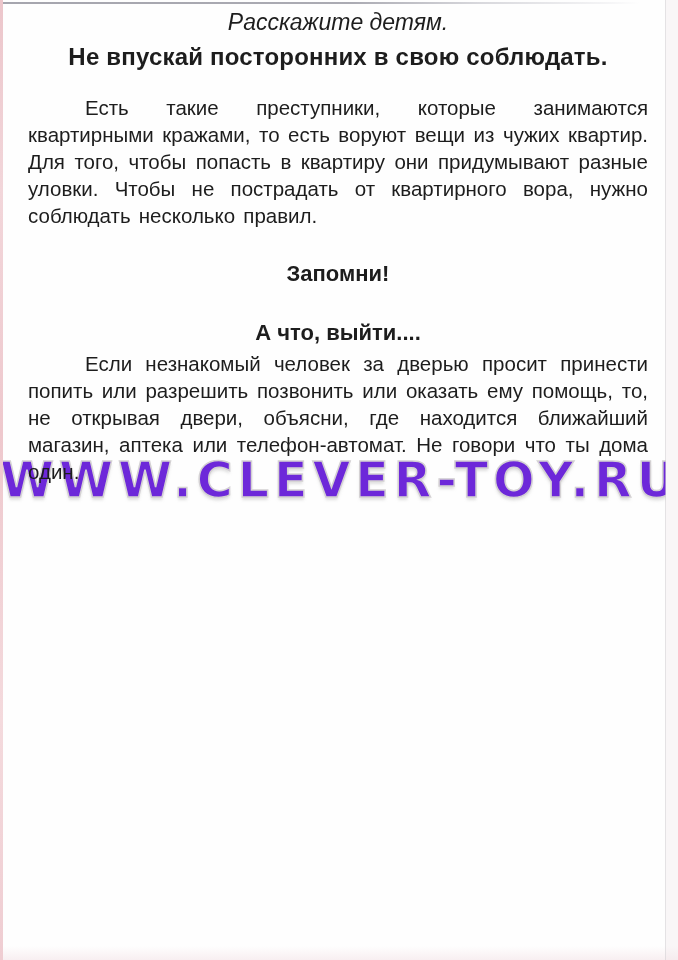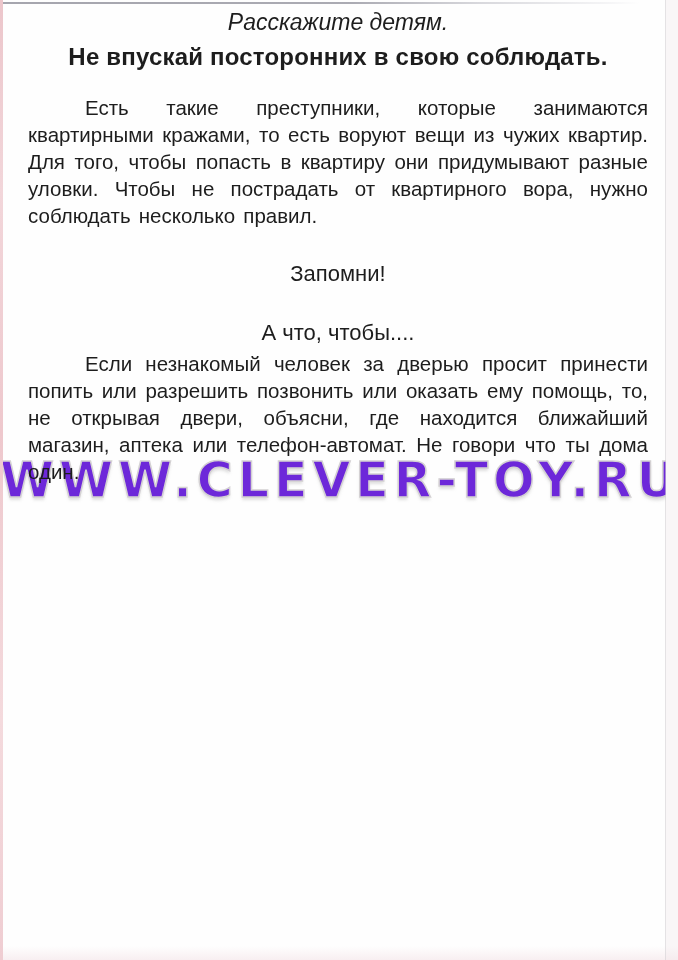--- a/index.html
+++ b/index.html
@@ -105,21 +105,21 @@
     text-align: justify;
     text-indent: 57px;
     word-spacing: 2.5px;
   }
   .para.intro { margin-top: 22px; }
   .para.leaving { margin-top: 6px; }
   .heading {
     margin: 31px 0 3px 0;
     font-size: 22px;
     line-height: 28px;
-    font-weight: normal;
+    font-weight: bold;
     text-align: center;
   }
 </style>
 </head>
 <body>
 
 <div class="page">
 
   <div class="edge-right-margin"></div>
   <div class="edge-top"></div>
@@ -133,19 +133,19 @@
 
     <p class="pretitle">Расскажите детям.</p>
 
     <h1 class="title">Не впускай посторонних в свою соблюдать.</h1>
 
     <p class="para intro">Есть такие преступники, которые занимаются квартирными кражами, то есть воруют вещи из чужих квартир. Для того, чтобы попасть в квартиру они придумывают разные уловки. Чтобы не пострадать от квартирного вора, нужно соблюдать несколько правил.</p>
 
     <h2 class="heading">Запомни!</h2>
 
 
-    <h2 class="heading">А что, чтобы....</h2>
+    <h2 class="heading">А что, выйти....</h2>
 
     <p class="para">Если незнакомый человек за дверью просит принести попить или разрешить позвонить или оказать ему помощь, то, не открывая двери, объясни, где находится ближайший магазин, аптека или телефон-автомат. Не говори что ты дома один.</p>
 
 
   </div>
 </div>
 
 </body></html>

